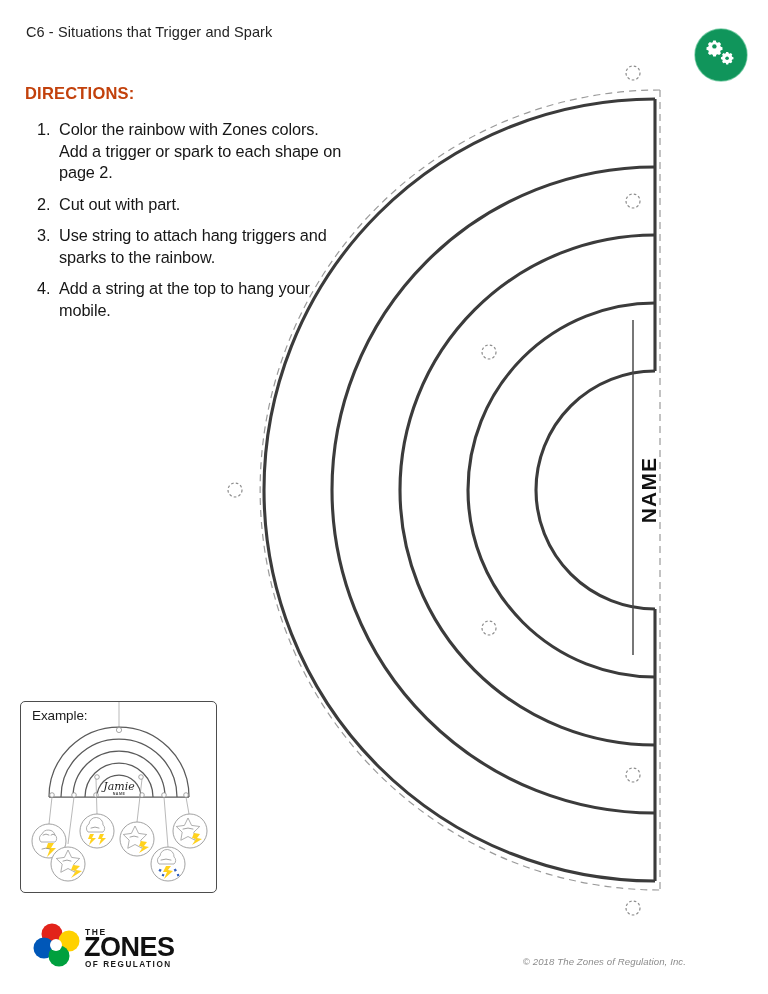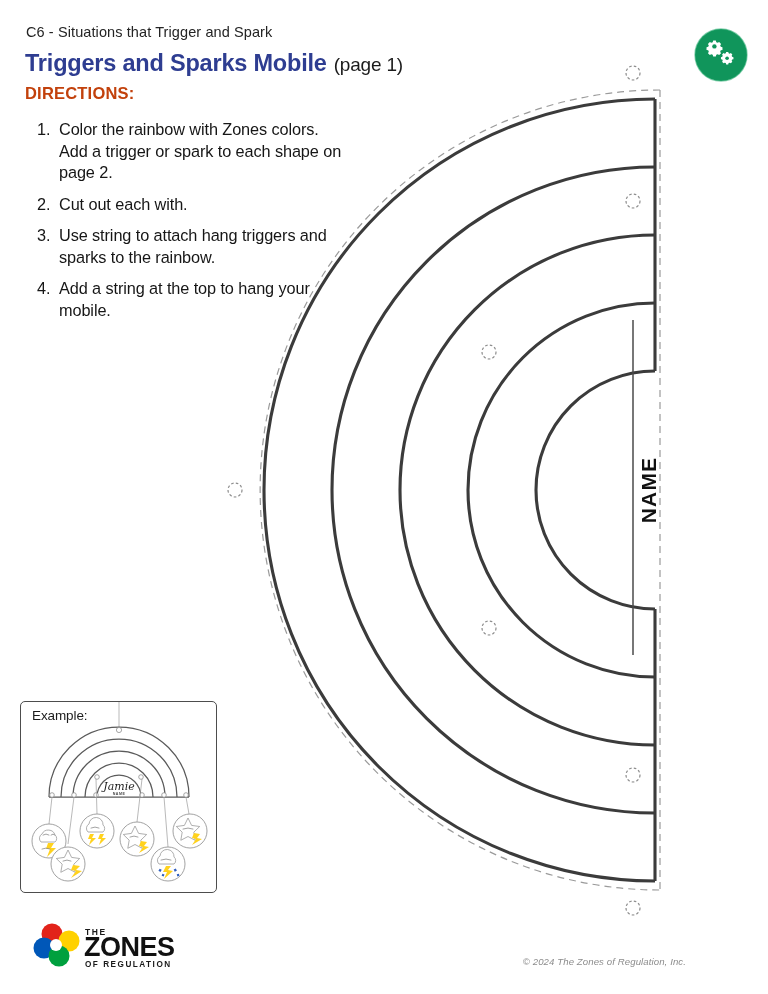--- a/index.html
+++ b/index.html
@@ -198,30 +198,26 @@
     white-space: nowrap;
   }
 </style>
 </head>
 <body>
 
 <div id="page">
 
   <div class="eyebrow">C6 - Situations that Trigger and Spark</div>
 
-  <div class="title-row">
-    <span class="title-main">Triggers and Sparks Mobile</span>
-    <span class="title-page">(page 1)</span>
-  </div>
 
   <div class="directions-label">DIRECTIONS:</div>
 
   <ol class="directions">
     <li>Color the rainbow with Zones colors. Add a trigger or spark to each shape on page 2.</li>
-    <li>Cut out each with.</li>
+    <li>Cut out with part.</li>
     <li>Use string to attach hang triggers and sparks to the rainbow.</li>
     <li>Add a string at the top to hang your mobile.</li>
   </ol>
 
   <div class="gear-badge">
     <svg viewBox="0 0 54 54" width="54" height="54">
       <circle cx="27" cy="27" r="26" fill="#10955B"></circle>
       <circle cx="27" cy="27" r="26" fill="none" stroke="#25A96E" stroke-width="1.4" opacity="0.55"></circle>
       <g fill="#ffffff">
         <g transform="translate(20.5,20.5)">
@@ -355,15 +351,15 @@
         <circle cx="14" cy="28" r="10.5" fill="#0057B8"></circle>
         <circle cx="29" cy="36" r="10.5" fill="#00A03E"></circle>
         <circle cx="26" cy="25" r="6" fill="#ffffff"></circle>
       </g>
       <text x="55" y="15" font-family="Liberation Sans, sans-serif" font-size="8.5" font-weight="bold" letter-spacing="1.6" fill="#1a1a1a">THE</text>
       <text x="54" y="36" font-family="Liberation Sans, sans-serif" font-size="27" font-weight="bold" letter-spacing="-0.5" fill="#111111">ZONES</text>
       <text x="55" y="47" font-family="Liberation Sans, sans-serif" font-size="8.2" font-weight="bold" letter-spacing="1.5" fill="#1a1a1a">OF REGULATION</text>
     </svg>
   </div>
 
-  <div class="copyright">© 2024 The Zones of Regulation, Inc.</div>
+  <div class="copyright">© 2018 The Zones of Regulation, Inc.</div>
 
 </div>
 
 </body></html>

